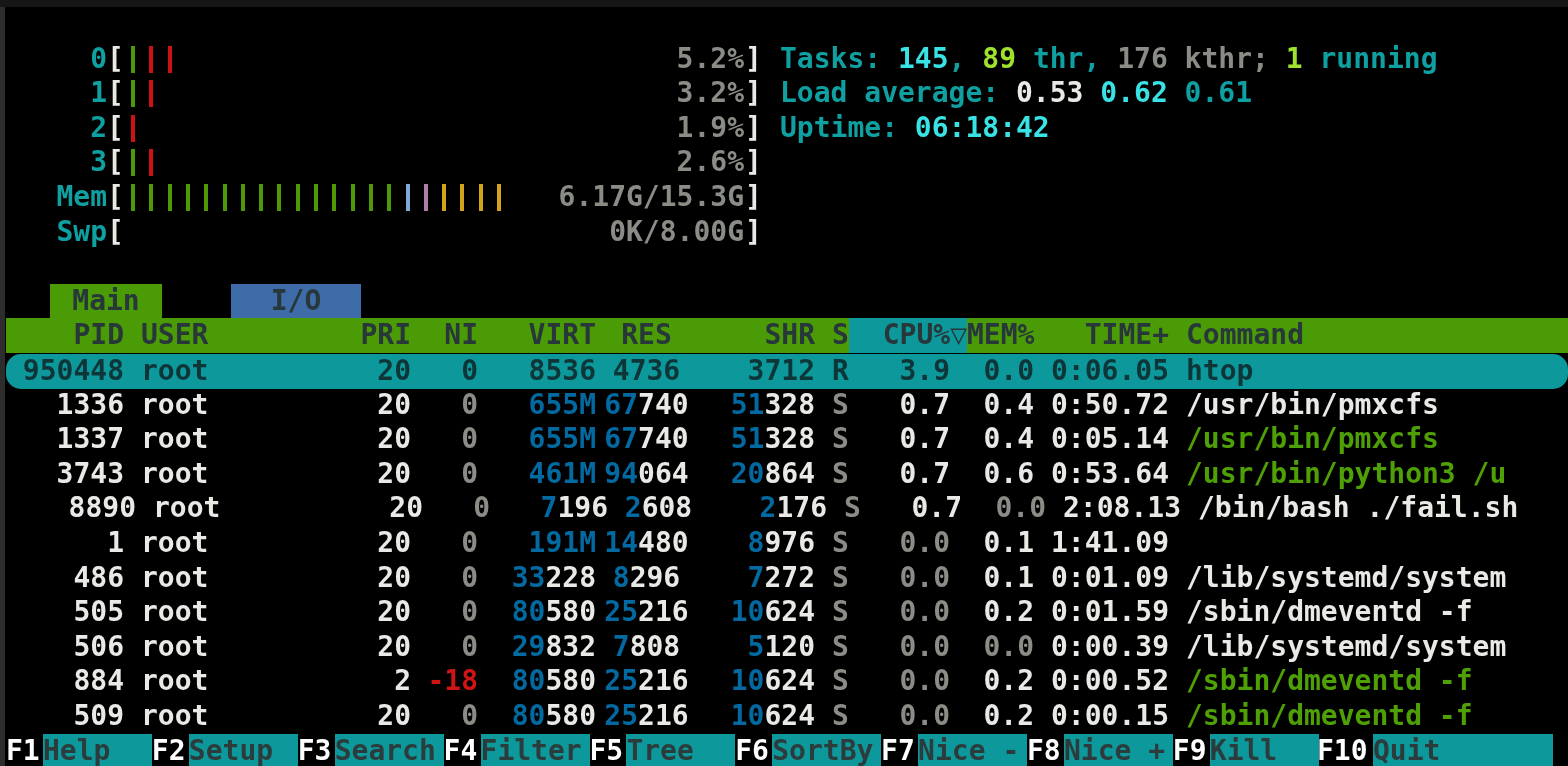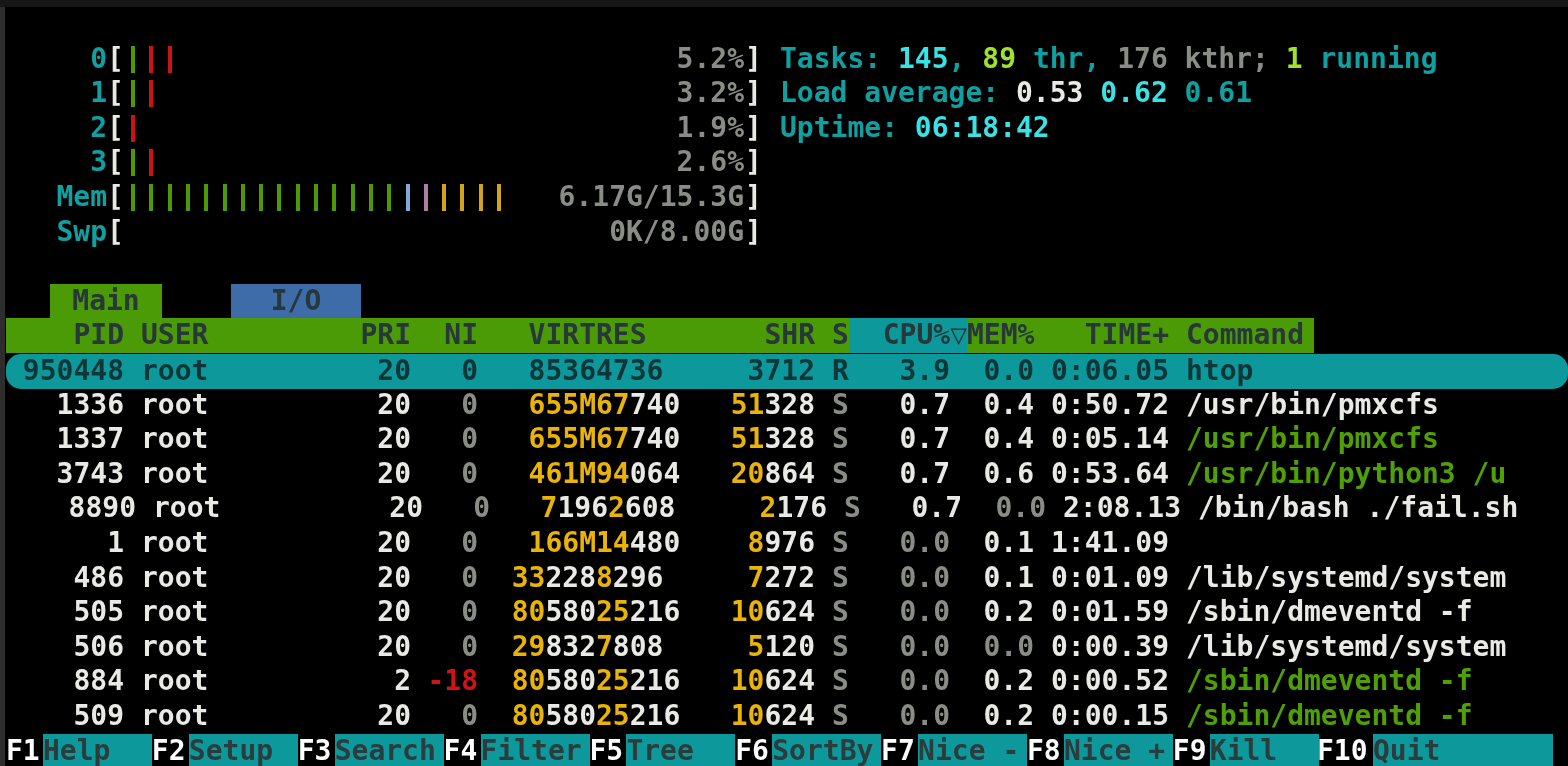--- a/index.html
+++ b/index.html
@@ -5,48 +5,48 @@
   html,body{margin:0;padding:0;background:#0e0e0e;}
   #screen{position:relative;width:1568px;height:766px;background:#000;overflow:hidden;
           font-family:"DejaVu Sans Mono","Liberation Mono",monospace;font-weight:bold;
           font-size:28px;line-height:34.6px;}
   #edge-left{position:absolute;left:0;top:0;width:5px;height:766px;background:#2d2d2d;}
   #edge-top{position:absolute;left:0;top:0;width:1568px;height:7px;background:#161616;}
   .term{position:absolute;left:6px;top:7px;right:0;bottom:0;}
   .line{position:absolute;height:34.6px;white-space:pre;}
   .seg{white-space:pre;}
   
-  .w{color:#e9e9e6;} .g{color:#8a8d86;} .c{color:#eab308;} .t{color:#0fa0a2;}
+  .w{color:#e9e9e6;} .g{color:#8a8d86;} .c{color:#0369a1;} .t{color:#0fa0a2;}
   .cy{color:#39e2e4;} .lime{color:#9fe22e;} .gr{color:#4f9f06;} .r{color:#d01414;}
   .dk{color:#0e3638;}
   
   .mlabel{position:absolute;text-align:right;color:#0fa0a2;}
   .mbr{position:absolute;color:#e9e9e6;}
   .mval{position:absolute;text-align:right;color:#8a8d86;}
   .bar{position:absolute;top:4px;width:4px;height:27px;}
   .bar-green{background:#4e9a06;} .bar-red{background:#cc1212;}
   .bar-blue{background:#7ea9da;} .bar-purple{background:#ad7fa8;} .bar-yellow{background:#d3a41b;}
   
   .tab{position:absolute;top:0;height:34.6px;text-align:center;color:#27373a;cursor:pointer;}
   .tab-active{background:#4b9b07;} .tab-io{background:#3d6ca8;}
   
-  #thead{position:absolute;left:0;width:1308px;height:34.6px;background:#4b9b07;color:#27373a;}
+  #thead{position:absolute;left:0;width:1562px;height:34.6px;background:#4b9b07;color:#27373a;}
   .hcell{position:absolute;white-space:pre;}
   .hsort{background:#0d999b;}
   .prow{position:absolute;left:0;width:1562px;height:34.6px;}
   .prow .cell{position:absolute;white-space:pre;}
   .sel{background:#0d999b;}
   .sel .seg{color:#0e3638 !important;}
   
   .col-pid{left:0;width:118px;text-align:right;}
   .col-user{left:135px;width:160px;text-align:left;}
   .col-pri{left:287px;width:118px;text-align:right;}
   .col-ni{left:405px;width:67px;text-align:right;}
   .col-virt{left:472px;width:118px;text-align:right;}
-  .col-res{left:590px;width:101px;text-align:left;}
+  .col-res{left:590px;width:101px;text-align:center;}
   .col-shr{left:691px;width:118px;text-align:right;}
   .col-s{left:826px;width:34px;text-align:left;}
   .col-cpu{left:843px;width:101px;text-align:right;}
   .col-cpuh{left:843px;width:118px;text-align:right;}
   .col-mem{left:961px;width:67px;text-align:right;}
   .col-time{left:1045px;width:118px;text-align:right;}
   .col-cmd{left:1180px;width:382px;text-align:left;}
   
   #fkeys{position:absolute;left:0;width:1562px;height:34.6px;}
   .fkey{position:absolute;color:#fff;cursor:pointer;}
@@ -164,21 +164,21 @@
           <div class="cell col-cpu"><span class="seg w">0.7</span></div>
           <div class="cell col-mem"><span class="seg g">0.0</span></div>
           <div class="cell col-time"><span class="seg w">2:08.13</span></div>
           <div class="cell col-cmd"><span class="seg w">/bin/bash ./fail.sh</span></div>
         </div>
         <div class="prow" style="top: 519px;">
           <div class="cell col-pid"><span class="seg w">1</span></div>
           <div class="cell col-user"><span class="seg w">root</span></div>
           <div class="cell col-pri"><span class="seg w">20</span></div>
           <div class="cell col-ni"><span class="seg g">0</span></div>
-          <div class="cell col-virt"><span class="seg c">166M</span></div>
+          <div class="cell col-virt"><span class="seg c">191M</span></div>
           <div class="cell col-res"><span class="seg c">14</span><span class="seg w">480</span></div>
           <div class="cell col-shr"><span class="seg c">8</span><span class="seg w">976</span></div>
           <div class="cell col-s"><span class="seg g">S</span></div>
           <div class="cell col-cpu"><span class="seg g">0.0</span></div>
           <div class="cell col-mem"><span class="seg w">0.1</span></div>
           <div class="cell col-time"><span class="seg w">1:41.09</span></div>
         </div>
         <div class="prow" style="top: 553.6px;">
           <div class="cell col-pid"><span class="seg w">486</span></div>
           <div class="cell col-user"><span class="seg w">root</span></div>

